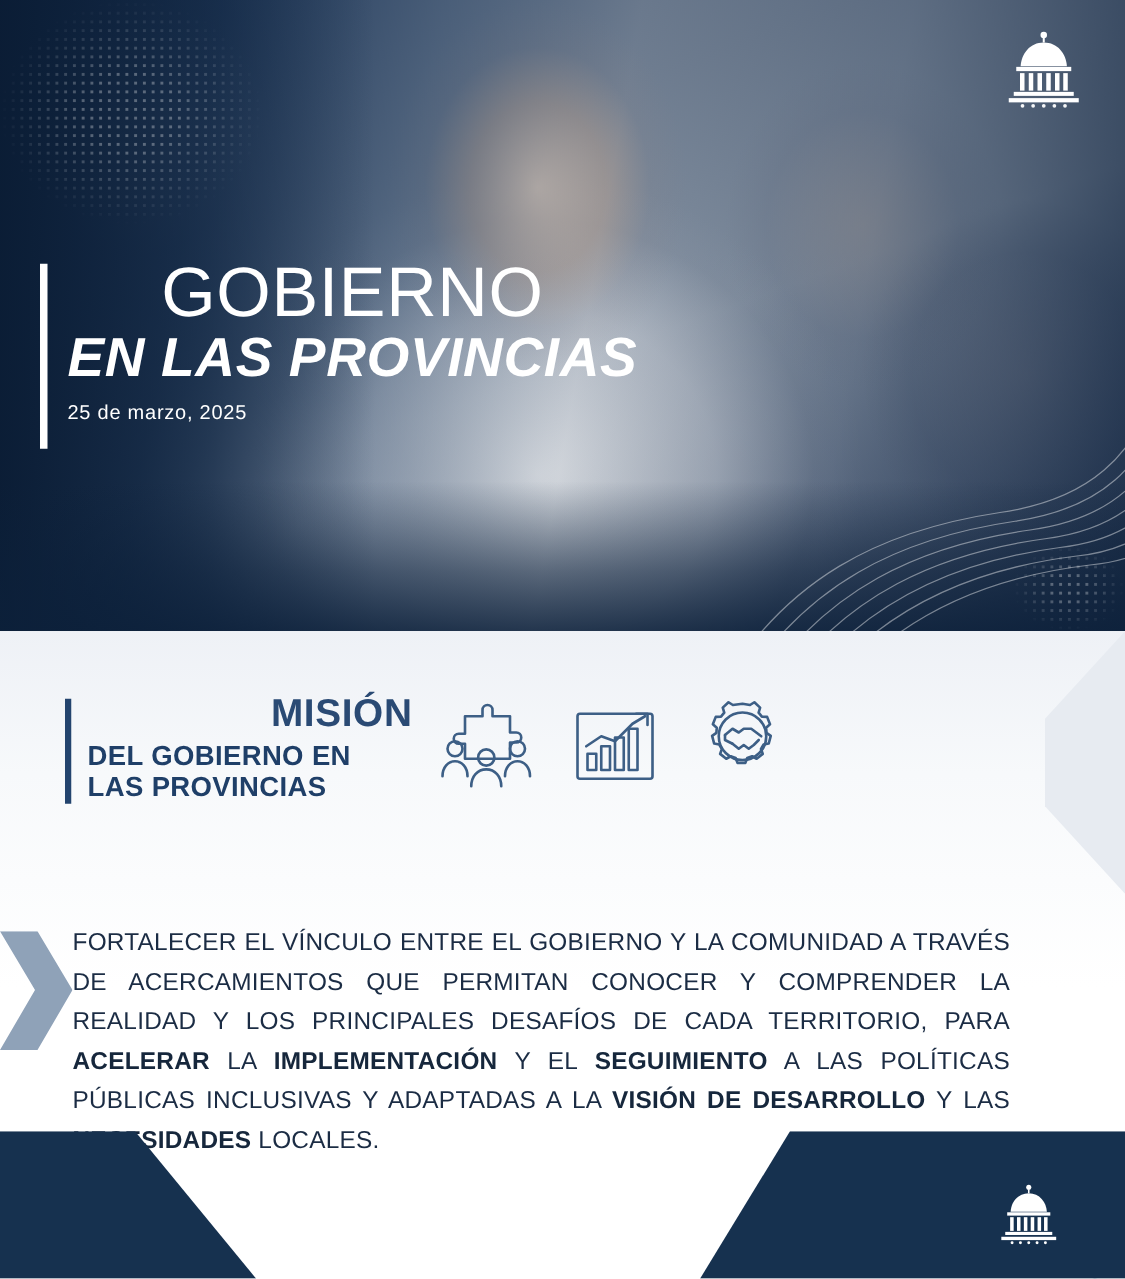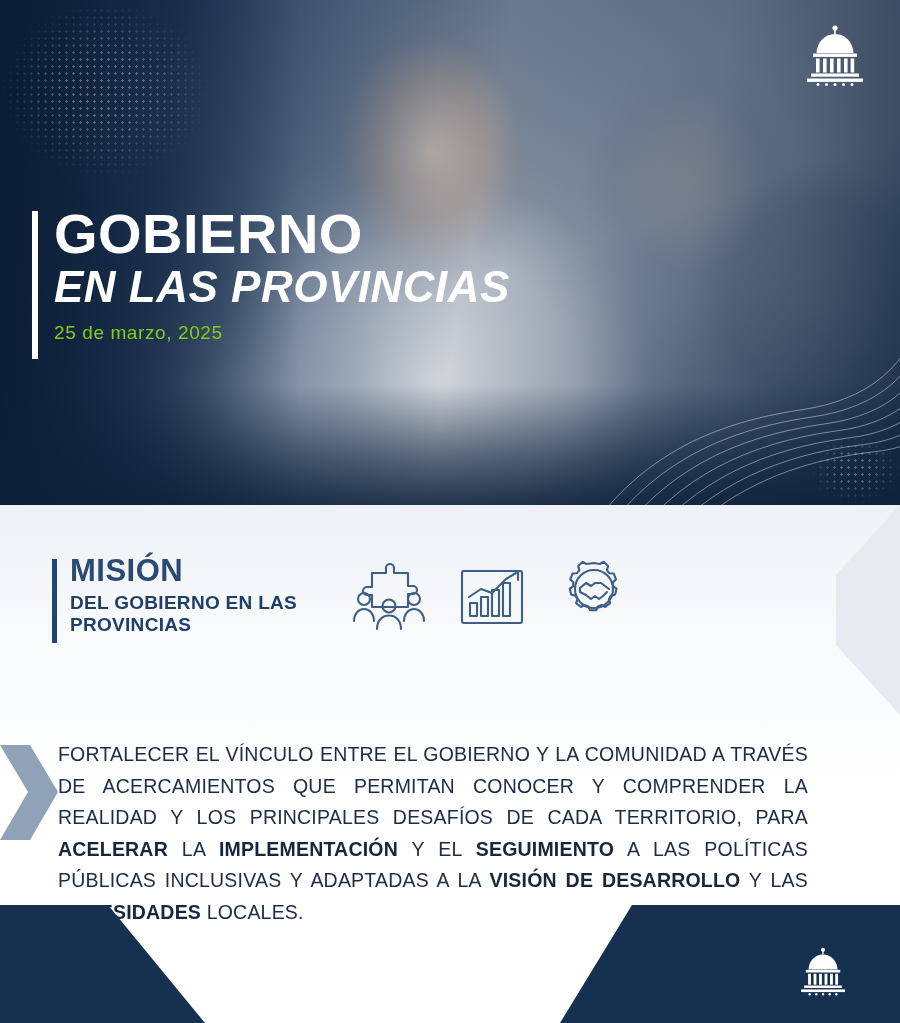--- a/index.html
+++ b/index.html
@@ -88,40 +88,41 @@
   }
   .hero-head:before {
     content: "";
     position: absolute;
     left: 0; top: 6px;
     width: 6px; height: 148px;
     background: #ffffff;
   }
   .hero-title-1 {
     font-size: 56px;
-    font-weight: 700;
+    font-weight: 400;
     letter-spacing: 0.5px;
     line-height: 1.02;
     text-transform: uppercase;
+    text-align: center;
   }
   .hero-title-2 {
     font-size: 44px;
     font-weight: 700;
     letter-spacing: 0.5px;
     line-height: 1.05;
     margin-top: 2px;
     text-transform: uppercase;
     font-style: italic;
   }
   .hero-date {
     margin-top: 12px;
-    font-size: 19px;
+    font-size: 16px;
     font-weight: 400;
     letter-spacing: 0.6px;
-    color: #84cc16;
+    color: #ffffff;
   }
 
   
   .crest { display: block; }
   .crest-hero { position: absolute; right: 28px; top: 22px; }
 
   
   .body-area {
     position: relative;
     width: 900px;
@@ -147,24 +148,25 @@
     width: 5px; height: 84px;
     background: #23446e;
   }
   .mission-kicker {
     font-size: 31px;
     font-weight: 700;
     letter-spacing: 0.5px;
     color: #2a4a74;
     line-height: 1;
     text-transform: uppercase;
+    text-align: right;
   }
   .mission-sub {
     margin-top: 6px;
-    font-size: 19px;
+    font-size: 22px;
     font-weight: 700;
     letter-spacing: 0.3px;
     line-height: 1.15;
     color: #1f3f68;
     text-transform: uppercase;
     max-width: 260px;
   }
 
   .mission-icons {
     position: absolute;

